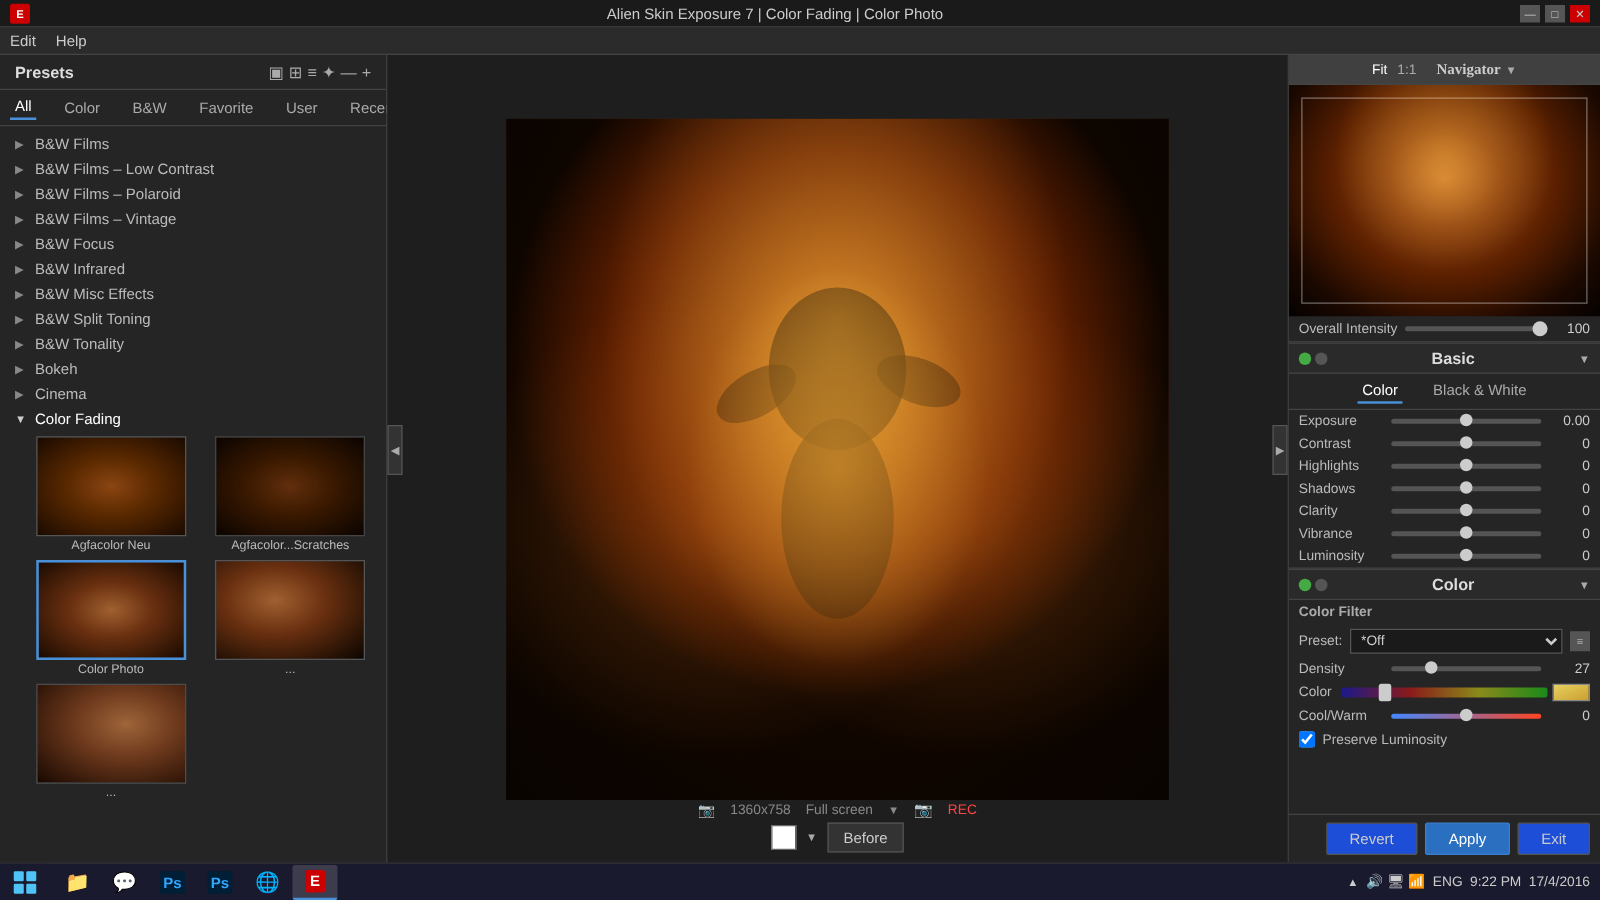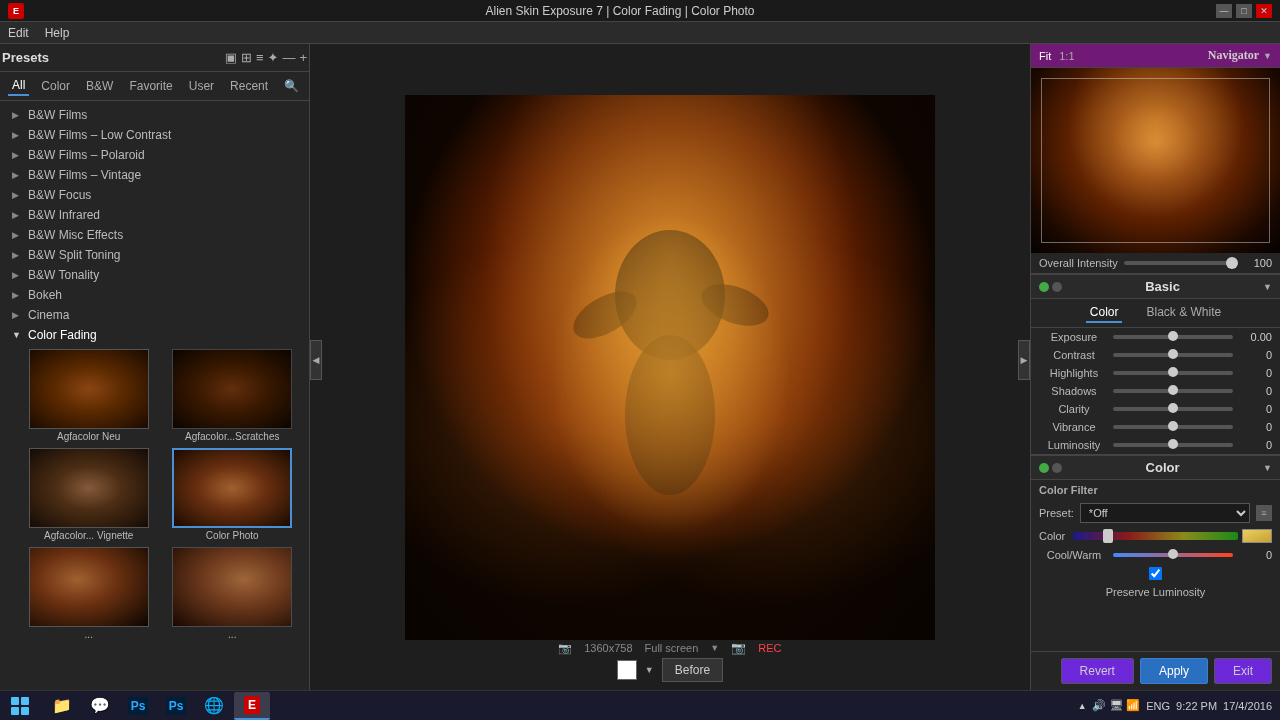--- a/index.html
+++ b/index.html
@@ -88,21 +88,21 @@
       width: 310px;
       background: #252525;
       border-right: 1px solid #444;
       display: flex;
       flex-direction: column;
       overflow: hidden;
       flex-shrink: 0;
     }
 
     #presets-header {
-      padding: 6px 2px;
+      padding: 6px 12px;
       display: flex;
       align-items: center;
       justify-content: space-between;
       border-bottom: 1px solid #444;
     }
     #presets-header .title {
       font-weight: bold;
       font-size: 13px;
       color: #ddd;
     }
@@ -112,21 +112,21 @@
     }
     #presets-header .icons span {
       color: #aaa;
       font-size: 13px;
       cursor: pointer;
     }
 
     #filter-tabs {
       display: flex;
       padding: 4px 8px;
-      gap: 8px;
+      gap: 18px;
       border-bottom: 1px solid #444;
       align-items: center;
     }
     #filter-tabs span {
       font-size: 12px;
       color: #aaa;
       cursor: pointer;
       padding: 2px 4px;
     }
     #filter-tabs span.active {
@@ -299,23 +299,23 @@
       flex-shrink: 0;
     }
     #right-panel::-webkit-scrollbar { width: 6px; }
     #right-panel::-webkit-scrollbar-track { background: #252525; }
     #right-panel::-webkit-scrollbar-thumb { background: #555; border-radius: 3px; }
 
     
     #navigator-header {
       display: flex;
       align-items: center;
-      justify-content: space-between;
+      justify-content: center;
       padding: 4px 8px;
-      background: #701a75;
+      background: #404040;
       border-bottom: 1px solid #444;
       gap: 16px;
     }
     .nav-fit-controls {
       display: flex;
       gap: 8px;
       font-size: 11px;
       color: #aaa;
     }
     .nav-fit-controls span { cursor: pointer; }
@@ -441,21 +441,21 @@
     .slider-row {
       display: flex;
       align-items: center;
       padding: 3px 8px;
       gap: 4px;
     }
     .slider-label {
       width: 70px;
       font-size: 11px;
       color: #bbb;
-      text-align: center;
+      text-align: left;
       flex-shrink: 0;
     }
     .slider-track {
       flex: 1;
       height: 4px;
       background: #555;
       border-radius: 2px;
       position: relative;
       cursor: pointer;
     }
@@ -557,21 +557,20 @@
       border-radius: 50%;
       left: calc(50% - 5px);
     }
 
     
     .preserve-row {
       display: flex;
       align-items: center;
       padding: 3px 8px;
       gap: 6px;
-      flex-direction: column;
     }
     .preserve-row input[type="checkbox"] { cursor: pointer; }
     .preserve-row label { font-size: 11px; color: #bbb; cursor: pointer; }
 
     
     #bottom-buttons {
       display: flex;
       justify-content: flex-end;
       gap: 6px;
       padding: 6px 8px;
@@ -579,21 +578,21 @@
       background: #252525;
     }
     .btn {
       padding: 5px 18px;
       font-size: 12px;
       cursor: pointer;
       border: 1px solid #555;
       border-radius: 2px;
     }
     .btn-default {
-      background: #6d28d9;
+      background: #1d4ed8;
       color: #ccc;
     }
     .btn-primary {
       background: #2a6fc0;
       color: #fff;
       border-color: #3a7fd0;
     }
 
     
     #taskbar {
@@ -770,24 +769,20 @@
       <div id="thumbnails" style="padding-left: 20px;">
         <div class="thumb-item">
           <div class="thumb-img thumb-bruce"></div>
           <span class="thumb-label">Agfacolor Neu</span>
         </div>
         <div class="thumb-item">
           <div class="thumb-img thumb-bruce2"></div>
           <span class="thumb-label">Agfacolor...Scratches</span>
         </div>
         <div class="thumb-item">
-          <div class="thumb-img thumb-bruce3"></div>
-          <span class="thumb-label">Agfacolor... Vignette</span>
-        </div>
-        <div class="thumb-item">
           <div class="thumb-img thumb-bruce4 selected"></div>
           <span class="thumb-label">Color Photo</span>
         </div>
         <div class="thumb-item">
           <div class="thumb-img thumb-bruce5"></div>
           <span class="thumb-label">...</span>
         </div>
         <div class="thumb-item">
           <div class="thumb-img thumb-bruce6"></div>
           <span class="thumb-label">...</span>
@@ -949,20 +944,27 @@
       <div style="padding: 4px 8px; font-size:11px; color:#aaa; font-weight:bold;">Color Filter</div>
 
       <div class="preset-row">
         <span class="preset-label">Preset:</span>
         <select class="preset-select">
           <option>*Off</option>
         </select>
         <div class="preset-icon">≡</div>
       </div>
 
+      <div class="slider-row">
+        <span class="slider-label">Density</span>
+        <div class="slider-track">
+          <div class="thumb density-thumb" style="left:25%;"></div>
+        </div>
+        <span class="slider-value">27</span>
+      </div>
 
       <div class="cf-row">
         <span class="cf-label">Color</span>
         <div class="color-gradient-track">
           <div class="thumb" style="left:18%;"></div>
         </div>
         <div class="color-swatch-right"></div>
       </div>
 
       <div class="slider-row">

